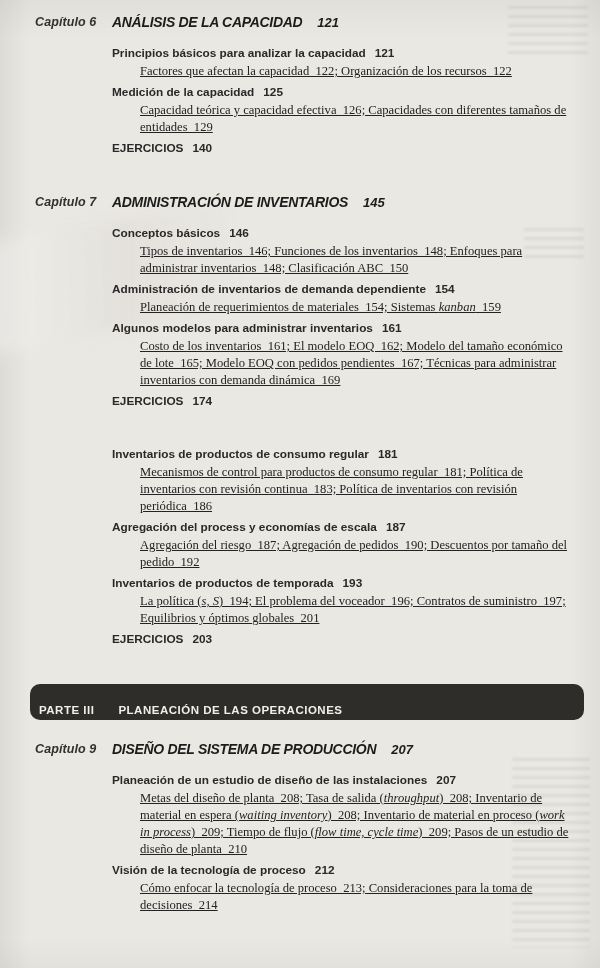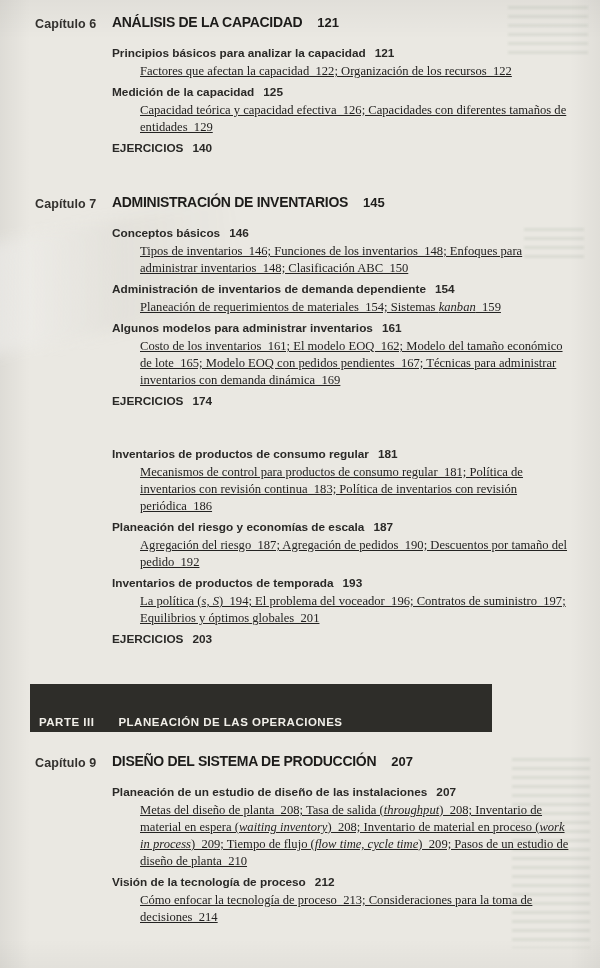--- a/index.html
+++ b/index.html
@@ -30,21 +30,21 @@
   }
   .bleed.b1{right:12px;top:6px;width:80px;height:50px;}
   .bleed.b2{right:16px;top:228px;width:60px;height:34px;}
   .bleed.b3{right:10px;top:758px;width:78px;height:190px;}
   .content{
     position:absolute;inset:0;
     padding:13px 28px 0 35px;
     box-sizing:border-box;
   }
   .chapter{margin:0 0 37px 0;}
-  .chapter-header{display:flex;align-items:flex-end;margin:0 0 14px 0;}
+  .chapter-header{display:flex;align-items:center;margin:0 0 14px 0;font-style:italic;}
   .chapter-label{
     flex:0 0 77px;
     font-family:"Liberation Sans", sans-serif;
     font-weight:bold;font-size:12.5px;color:#33312e;
     letter-spacing:0.1px;
   }
   .chapter-titlewrap{flex:1;white-space:nowrap;}
   .chapter-title{
     font-family:"Liberation Sans", sans-serif;
     font-weight:bold;font-size:14px;letter-spacing:-0.3px;color:#1d1c1a;
@@ -61,29 +61,29 @@
     letter-spacing:0;
   }
   .section-page{margin-left:9px;}
   .section-body{
     margin:2px 0 1px 105px;
     max-width:430px;
     font-size:12.6px;line-height:17px;color:#242322;text-decoration:underline;
   }
   .section-body em{font-style:italic;}
   .part-banner{
-    width:462px;
+    width:554px;
     margin:0 0 20px -5px;
     background:#2e2d29;
     color:#f1efe9;
     font-family:"Liberation Sans", sans-serif;
     font-weight:bold;font-size:11.5px;letter-spacing:0.5px;
-    padding:16px 0 4px 9px;
+    padding:4px 0 4px 9px;
     box-sizing:border-box;
-    display:flex;gap:24px;align-items:baseline;
+    display:flex;gap:24px;align-items:baseline;border-radius:10px;
   }
   .part-label{flex:0 0 auto;}
   .part-title{flex:1;margin-top:16px;}
 </style>
 </head>
 <body>
 
 <div class="page">
   <div class="crease"></div>
   <div class="bleed b1"></div>
@@ -128,21 +128,21 @@
           <div class="toc-section">
             <div class="section-heading"><span>EJERCICIOS</span><span class="section-page">174</span></div>
           </div>
         </section>
         <section class="chapter">
           <div class="toc-section">
             <div class="section-heading"><span>Inventarios de productos de consumo regular</span><span class="section-page">181</span></div>
             <p class="section-body"><span>Mecanismos de control para productos de consumo regular 181; Política de inventarios con revisión continua 183; Política de inventarios con revisión periódica 186</span></p>
           </div>
           <div class="toc-section">
-            <div class="section-heading"><span>Planeación del riesgo y economías de escala</span><span class="section-page">187</span></div>
+            <div class="section-heading"><span>Agregación del process y economías de escala</span><span class="section-page">187</span></div>
             <p class="section-body"><span>Agregación del riesgo 187; Agregación de pedidos 190; Descuentos por tamaño del pedido 192</span></p>
           </div>
           <div class="toc-section">
             <div class="section-heading"><span>Inventarios de productos de temporada</span><span class="section-page">193</span></div>
             <p class="section-body"><span>La política (</span><em>s, S</em><span>) 194; El problema del voceador 196; Contratos de suministro 197; Equilibrios y óptimos globales 201</span></p>
           </div>
           <div class="toc-section">
             <div class="section-heading"><span>EJERCICIOS</span><span class="section-page">203</span></div>
           </div>
         </section>

